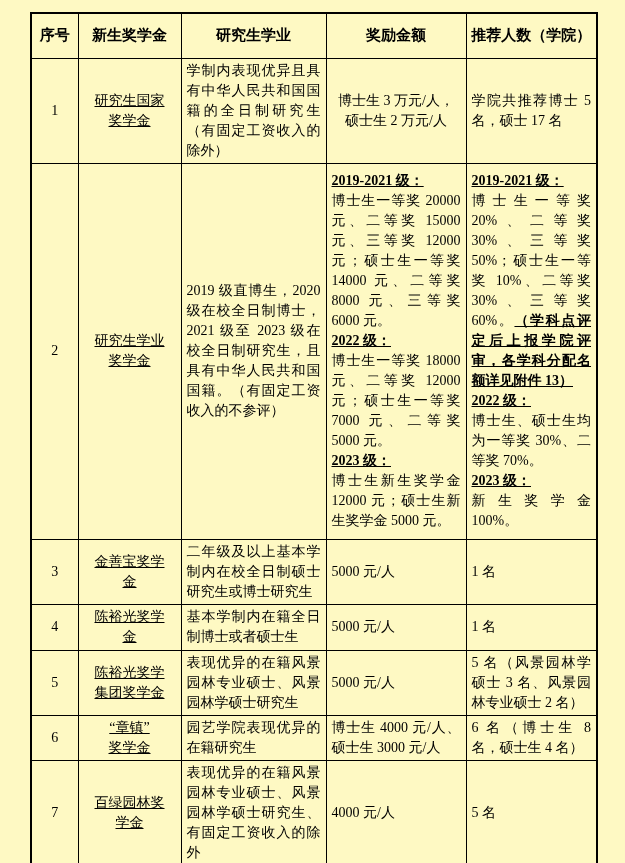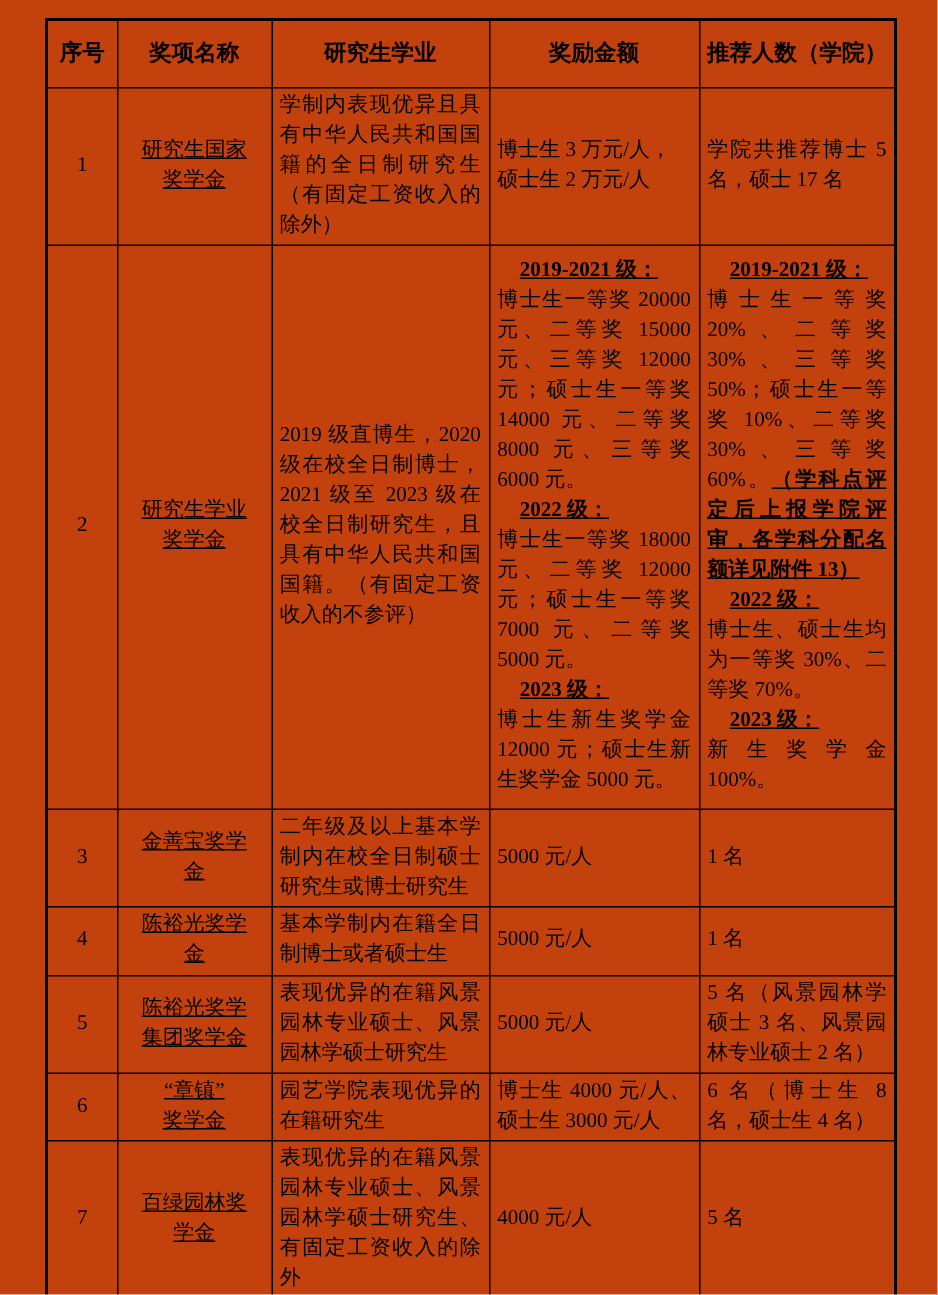--- a/index.html
+++ b/index.html
@@ -4,21 +4,21 @@
 <style>
   html, body {
     margin: 0;
     padding: 0;
     background: #ffffff;
   }
   .page {
     position: relative;
     width: 625px;
     height: 863px;
-    background: #c2410c;
+    background: #fef9c3;
     overflow: hidden;
     font-family: "Liberation Serif", "DejaVu Serif", serif;
     color: #000000;
   }
   table.awards-table {
     position: absolute;
     left: 30px;
     top: 12px;
     width: 566px;
     table-layout: fixed;
@@ -54,42 +54,42 @@
   }
   td.col-name {
     white-space: pre-line;
     text-decoration: underline;
   }
   td.col-target, td.col-amount, td.col-recommend {
     text-align: justify;
     text-justify: inter-ideograph;
   }
   tr.row-1 td.col-amount {
-    text-align: left;
+    text-align: center;
   }
   .para { margin: 0; }
   .seg-b { font-weight: 700; text-decoration: underline; }
-  .seg-u { text-decoration: underline; margin-left: 15px; }
+  .seg-u { text-decoration: underline; }
 </style>
 </head>
 <body>
 
 <div class="page">
   <table class="awards-table">
     <colgroup>
       <col style="width:47px">
       <col style="width:103px">
       <col style="width:145px">
       <col style="width:140px">
       <col style="width:131px">
     </colgroup>
     <thead>
       <tr>
           <th>序号</th>
-          <th>奖项名称</th>
+          <th>新生奖学金</th>
           <th>研究生学业</th>
           <th>奖励金额</th>
           <th>推荐人数（学院）</th>
         </tr>
     </thead>
     <tbody>
         <tr class="row-1">
           <td class="col-no">1</td>
           <td class="col-name">研究生国家
 奖学金</td>

